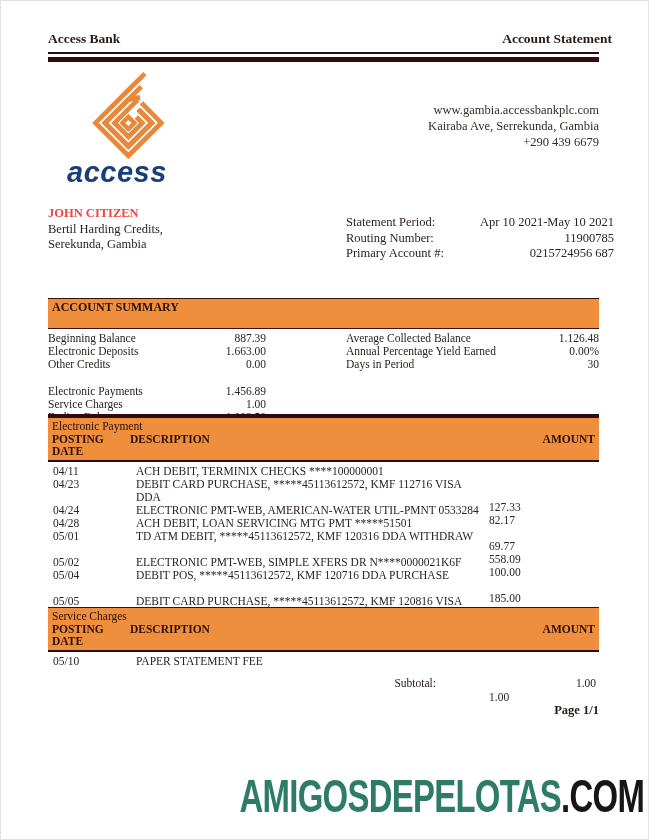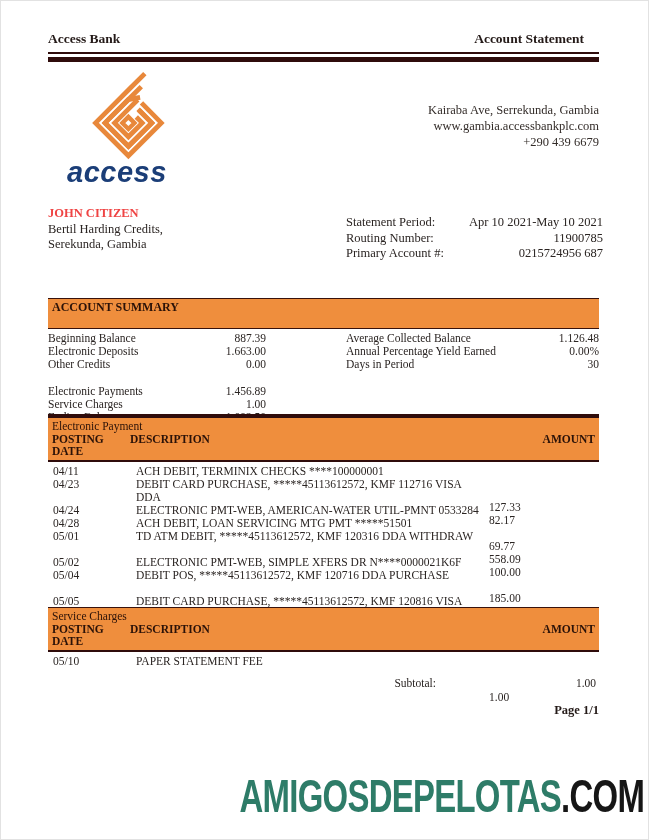--- a/index.html
+++ b/index.html
@@ -2,40 +2,40 @@
 <html><head>
 <meta charset="utf-8">
 <style>
   * { margin:0; padding:0; box-sizing:border-box; }
   html,body { background:#ffffff; }
   body { width:649px; height:840px; position:relative; overflow:hidden;
          font-family:"Liberation Serif", serif; color:#2a2422; }
   .page { position:absolute; inset:0; border:1px solid #e2e2e2; background:#fff; }
 
   
-  .hdr { position:absolute; left:47px; right:64px; top:30px;
+  .hdr { position:absolute; left:47px; right:36px; top:30px;
          display:flex; justify-content:space-between;
          font-size:13.5px; font-weight:bold; color:#241a18; }
   .rule-thin  { position:absolute; left:47px; right:49px; top:51px; height:2px; background:#2f0c0b; }
   .rule-thick { position:absolute; left:47px; right:49px; top:56px; height:5px; background:#2f0c0b; }
 
   
   .logo-svg { position:absolute; left:84px; top:70px; }
   .wordmark { position:absolute; left:56px; top:155px; width:120px; text-align:center;
               font-family:"Liberation Sans", sans-serif; font-style:italic; font-weight:bold;
               font-size:29px; color:#1b3e78; letter-spacing:0.5px; }
 
   
   .bank-addr { position:absolute; right:49px; top:101px; text-align:right;
                font-size:12.5px; line-height:16px; color:#332c29; }
 
   
   .customer { position:absolute; left:47px; top:205px; font-size:12.5px; line-height:15.5px; }
   .customer .name { font-weight:bold; color:#ef4444; }
-  .stmt-info { position:absolute; left:345px; right:45px; top:214px;
+  .stmt-info { position:absolute; left:345px; right:34px; top:214px;
                font-size:12.5px; line-height:15.5px; }
   .stmt-info .irow { display:flex; justify-content:space-between; }
 
   
   .bar { background:#ef8e3d; color:#2b1208; }
 
   
   .summary { position:absolute; left:47px; right:49px; top:297px; }
   .summary .bar { height:31px; line-height:14px; padding:1px 0 0 4px;
                   font-size:12px; font-weight:bold;
@@ -95,22 +95,22 @@
     </g>
     <g stroke="#E8883B" stroke-width="5.5" fill="none">
       <path d="M 61.9 18.1 L 47 33 L 20 60 L 47 87 L 74 60 L 59.1 45.1"></path>
       <path d="M 57.8 33.2 L 47 44 L 31 60 L 47 76 L 63 60 L 56.1 53.1"></path>
     </g>
     <path d="M 47 53 L 40 60 L 47 67 L 54 60 Z" stroke="#E8883B" stroke-width="5" fill="none"></path>
   </svg>
   <div class="wordmark">access</div>
 
   <div class="bank-addr">
+    <div>www.gambia.accessbankplc.com</div>
     <div>Kairaba Ave, Serrekunda, Gambia</div>
-    <div>www.gambia.accessbankplc.com</div>
     <div>+290 439 6679</div>
   </div>
 
   <div class="customer">
     <div class="name">JOHN CITIZEN</div>
     <div>Bertil Harding Credits,</div>
     <div>Serekunda, Gambia</div>
   </div>
 
   <div class="stmt-info">

